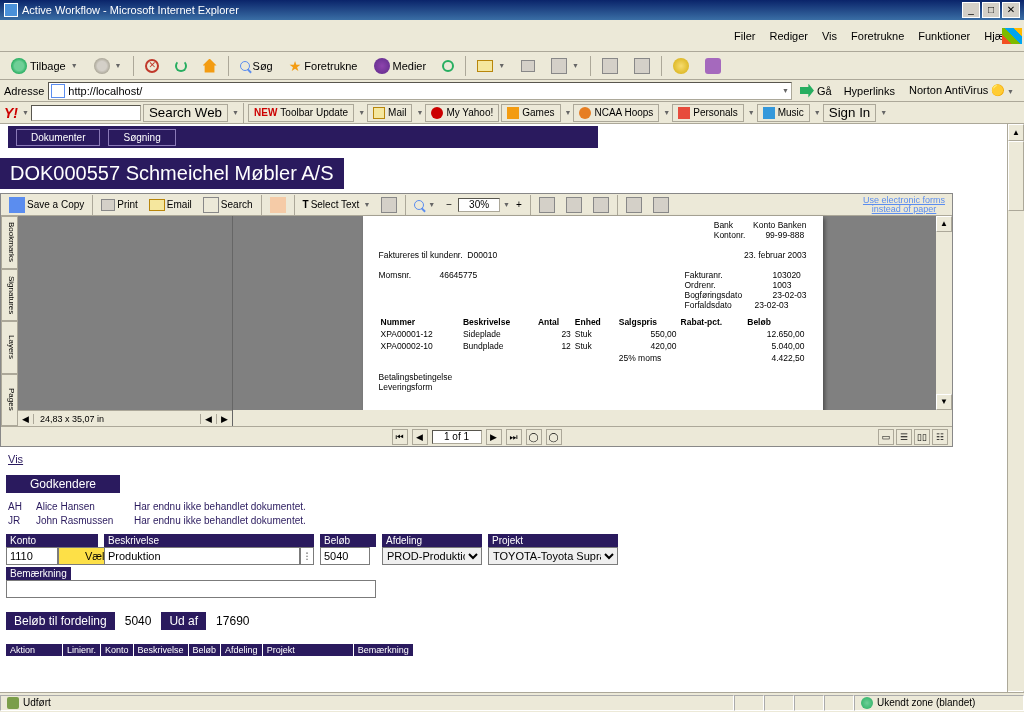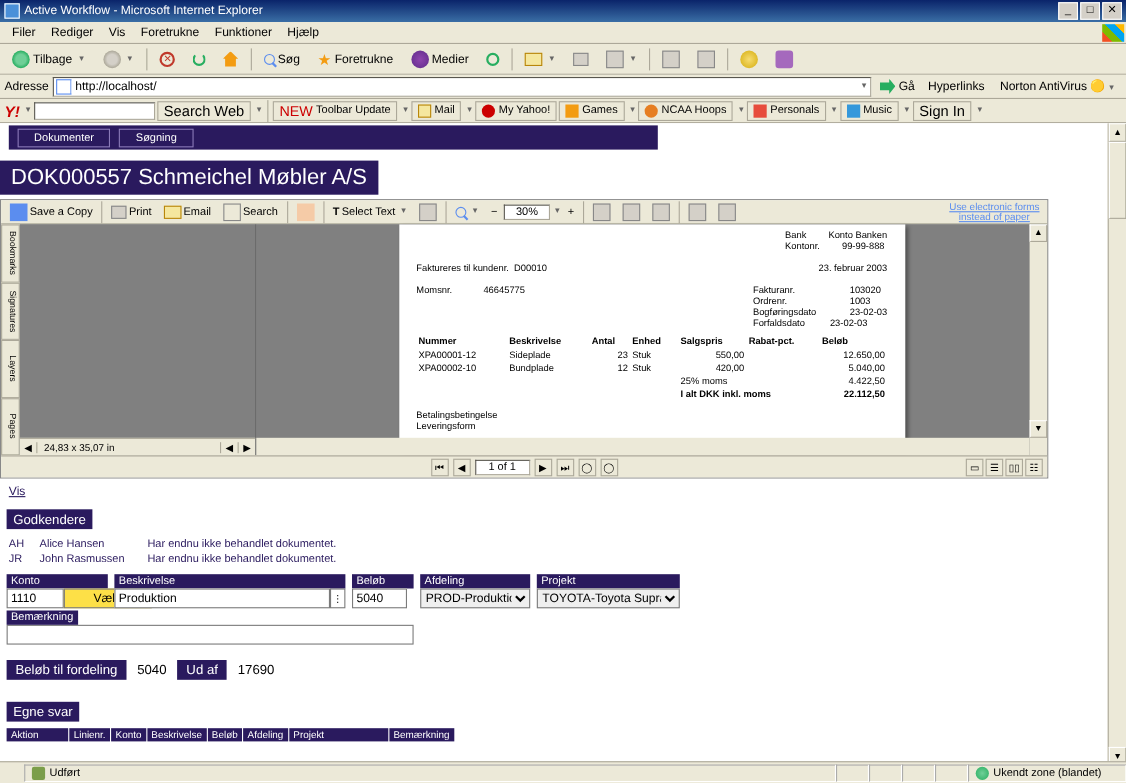--- a/index.html
+++ b/index.html
@@ -5,21 +5,21 @@
   * { margin: 0; padding: 0; box-sizing: border-box; }
   body { font-family: Tahoma, Arial, sans-serif; font-size: 11px; background: #fff; width: 1024px; height: 712px; overflow: hidden; position: relative; }
   
   
   .titlebar { background: linear-gradient(to bottom, #0a246a, #3a6ea5); color: #fff; height: 20px; display: flex; align-items: center; padding: 0 4px; font-size: 11px; }
   .titlebar .ie-icon { width: 14px; height: 14px; background: #4a90d9; margin-right: 4px; border: 1px solid #fff; }
   .titlebar .spacer { flex: 1; }
   .titlebar .winbtn { width: 18px; height: 16px; background: #d4d0c8; border: 1px solid #fff; margin-left: 2px; text-align: center; font-size: 10px; line-height: 14px; color: #000; cursor: pointer; }
   
   
-  .menubar { background: #ece9d8; height: 20px; display: flex; align-items: center; padding: 0 4px; border-bottom: 1px solid #aca899; position: relative; }
+  .menubar { background: #ece9d8; height: 32px; display: flex; align-items: center; padding: 0 4px; border-bottom: 1px solid #aca899; position: relative; justify-content: flex-end; }
   .menubar .item { padding: 2px 7px; cursor: pointer; }
   .menubar .winlogo { position: absolute; right: 2px; width: 20px; height: 16px; background: linear-gradient(45deg, #f25022 25%, #7fba00 25% 50%, #00a4ef 50% 75%, #ffb900 75%); }
   
   
   .ietoolbar { background: #ece9d8; height: 28px; display: flex; align-items: center; padding: 0 4px; border-bottom: 1px solid #aca899; gap: 2px; }
   .tb-btn { height: 22px; padding: 0 6px; display: inline-flex; align-items: center; border: 1px solid transparent; border-radius: 3px; cursor: pointer; gap: 3px; }
   .tb-sep { width: 1px; height: 20px; background: #aca899; margin: 0 2px; }
   .ico { width: 16px; height: 16px; display: inline-block; }
   .ico-back { background: radial-gradient(circle, #6fcf97 40%, #27ae60 70%); border-radius: 50%; }
   .ico-fwd { background: radial-gradient(circle, #d4d0c8 40%, #aca899 70%); border-radius: 50%; }
@@ -91,21 +91,21 @@
   .pdf-page .hdrlbl { font-size: 8.5px; }
   .pdf-page .right { text-align: right; }
   .pdf-page .totline { font-weight: bold; }
   .pdf-pager { background: #ece9d8; height: 20px; border-top: 1px solid #aca899; display: flex; align-items: center; justify-content: center; gap: 4px; font-size: 10px; position: relative; }
   .pdf-pager .pg-btn { width: 16px; height: 16px; border: 1px solid #aca899; background: #ece9d8; text-align: center; line-height: 14px; font-size: 9px; cursor: pointer; }
   .pdf-pager input { width: 50px; height: 14px; text-align: center; font-size: 10px; border: 1px inset #aca899; }
   .pdf-pager .pager-right { position: absolute; right: 4px; display: flex; gap: 2px; }
   
   
   .section-link { color: #2a1a5e; text-decoration: underline; cursor: pointer; margin: 6px 0 4px 8px; display: inline-block; font-size: 11px; }
-  .section-header { background: #2a1a5e; color: #fff; padding: 2px 6px; display: inline-block; font-size: 12px; margin: 6px 0 4px 6px; }
+  .section-header { background: #2a1a5e; color: #fff; padding: 2px 24px; display: inline-block; font-size: 12px; margin: 6px 0 4px 6px; }
   .approvers { margin: 4px 8px; font-size: 10px; }
   .approvers .row { display: flex; gap: 8px; margin: 3px 0; color: #2a1a5e; }
   .approvers .code { width: 20px; }
   .approvers .name { width: 90px; }
   
   .form-row { display: flex; gap: 6px; margin: 8px 6px 0 6px; align-items: flex-end; }
   .form-field { display: flex; flex-direction: column; }
   .form-field .lbl { background: #2a1a5e; color: #fff; font-size: 10px; padding: 1px 4px; }
   .form-field .ctrl { display: flex; }
   .form-field input[type=text] { border: 1px solid #7b7b7b; height: 18px; font-size: 11px; padding: 0 3px; }
@@ -119,21 +119,21 @@
   .save-btn { margin: 10px 6px; }
   
   .dist-row { display: flex; align-items: center; gap: 10px; margin: 14px 6px; font-size: 12px; }
   .dist-row .lbl-box { background: #2a1a5e; color: #fff; padding: 2px 8px; }
   
   .own-table { margin: 2px 6px; font-size: 10px; }
   .own-table .hdrs { display: flex; gap: 1px; }
   .own-table .hdrs span { background: #2a1a5e; color: #fff; padding: 1px 4px; font-size: 9px; }
   
   
-  .statusbar { position: absolute; bottom: 0; left: 0; right: 0; height: 20px; background: #ece9d8; border-top: 1px solid #aca899; display: flex; align-items: center; font-size: 10px; padding-left: 22px; }
+  .statusbar { position: absolute; bottom: 0; left: 0; right: 0; height: 20px; background: #ece9d8; border-top: 1px solid #aca899; display: flex; align-items: center; font-size: 10px; }
   .statusbar .pane { border: 1px inset #fff; height: 16px; padding: 0 6px; display: flex; align-items: center; gap: 4px; }
   .statusbar .pane.first { flex: 1; border: 1px inset #fff; }
   .status-icon { width: 12px; height: 12px; background: #7b9e4a; border-radius: 2px; }
   .zone-icon { width: 12px; height: 12px; background: radial-gradient(circle, #6fcf97, #27ae60); border-radius: 50%; }
 </style>
 </head>
 <body>
 
 <div class="titlebar">
   <span class="ie-icon"></span>
@@ -234,21 +234,21 @@
 </div>
 
 <div class="yahoobar">
   <span class="yahoo-logo">Y!</span>
     <span class="dropdown-arrow">▼</span>
   <input class="yahoo-search" style="">
   <button class="yahoo-btn">Search Web</button>
     <span class="dropdown-arrow">▼</span>
   <span class="tb-sep"></span>
   <span class="yahoo-btn">
-      <span style="color:#cc0000;font-weight:normal;font-size:13px">NEW</span> 
+      <span style="color:#cc0000;font-weight:bold;font-size:10px">NEW</span> 
       <span>Toolbar Update</span>
     </span>
   <span class="dropdown-arrow">▼</span>
   <span class="yahoo-btn">
       <span class="y-ico ico-mail"></span>
       <span>Mail</span>
     </span>
   <span class="dropdown-arrow">▼</span>
   <span class="yahoo-btn">
       <span class="y-ico" style="background:#cc0000;border-radius:50%"></span>
@@ -438,25 +438,20 @@
                     <td>Stuk</td>
                     <td class="right">420,00</td>
                     <td></td>
                     <td class="right">5.040,00</td>
                   </tr>
               <tr>
                     <td colspan="4"></td>
                     <td colspan="2">25% moms</td>
                     <td class="right">4.422,50</td>
                   </tr>
-              <tr>
-                    <td colspan="4"></td>
-                    <td colspan="2" class="totline">I alt DKK inkl. moms</td>
-                    <td class="right totline">22.112,50</td>
-                  </tr>
             </tbody>
               </table>
             <div class="hdrlbl" style="margin-top:8px">Betalingsbetingelse</div>
             <div class="hdrlbl">Leveringsform</div>
           </div>
           <div class="pdf-page-scroll">
             <div class="sb-btn">▲</div>
             <div class="sb-btn" style="position:absolute;bottom:16px;width:100%">▼</div>
           </div>
           <div class="pdf-page-hscroll"></div>
@@ -528,21 +523,20 @@
       <input type="text" style="">
     </div>
 
     <div class="dist-row">
       <span class="lbl-box">Beløb til fordeling</span>
       <span>5040</span>
       <span class="lbl-box">Ud af</span>
       <span>17690</span>
     </div>
 
-    <div><span class="section-header">Egne svar</span></div>
     <div class="own-table">
       <div class="hdrs">
         <span style="width:56px">Aktion</span>
         <span>Linienr.</span>
         <span>Konto</span>
         <span>Beskrivelse</span>
         <span>Beløb</span>
         <span>Afdeling</span>
         <span style="width:90px">Projekt</span>
         <span>Bemærkning</span>
@@ -555,17 +549,17 @@
 
 <div class="statusbar">
   <div class="pane first">
     <span class="status-icon"></span>
     <span>Udført</span>
   </div>
   <div class="pane" style="width:30px"></div>
   <div class="pane" style="width:30px"></div>
   <div class="pane" style="width:30px"></div>
   <div class="pane" style="width:30px"></div>
-  <div class="pane" style="width:144px">
+  <div class="pane" style="width:170px">
     <span class="zone-icon"></span>
     <span>Ukendt zone (blandet)</span>
   </div>
 </div>
 
 </body></html>

